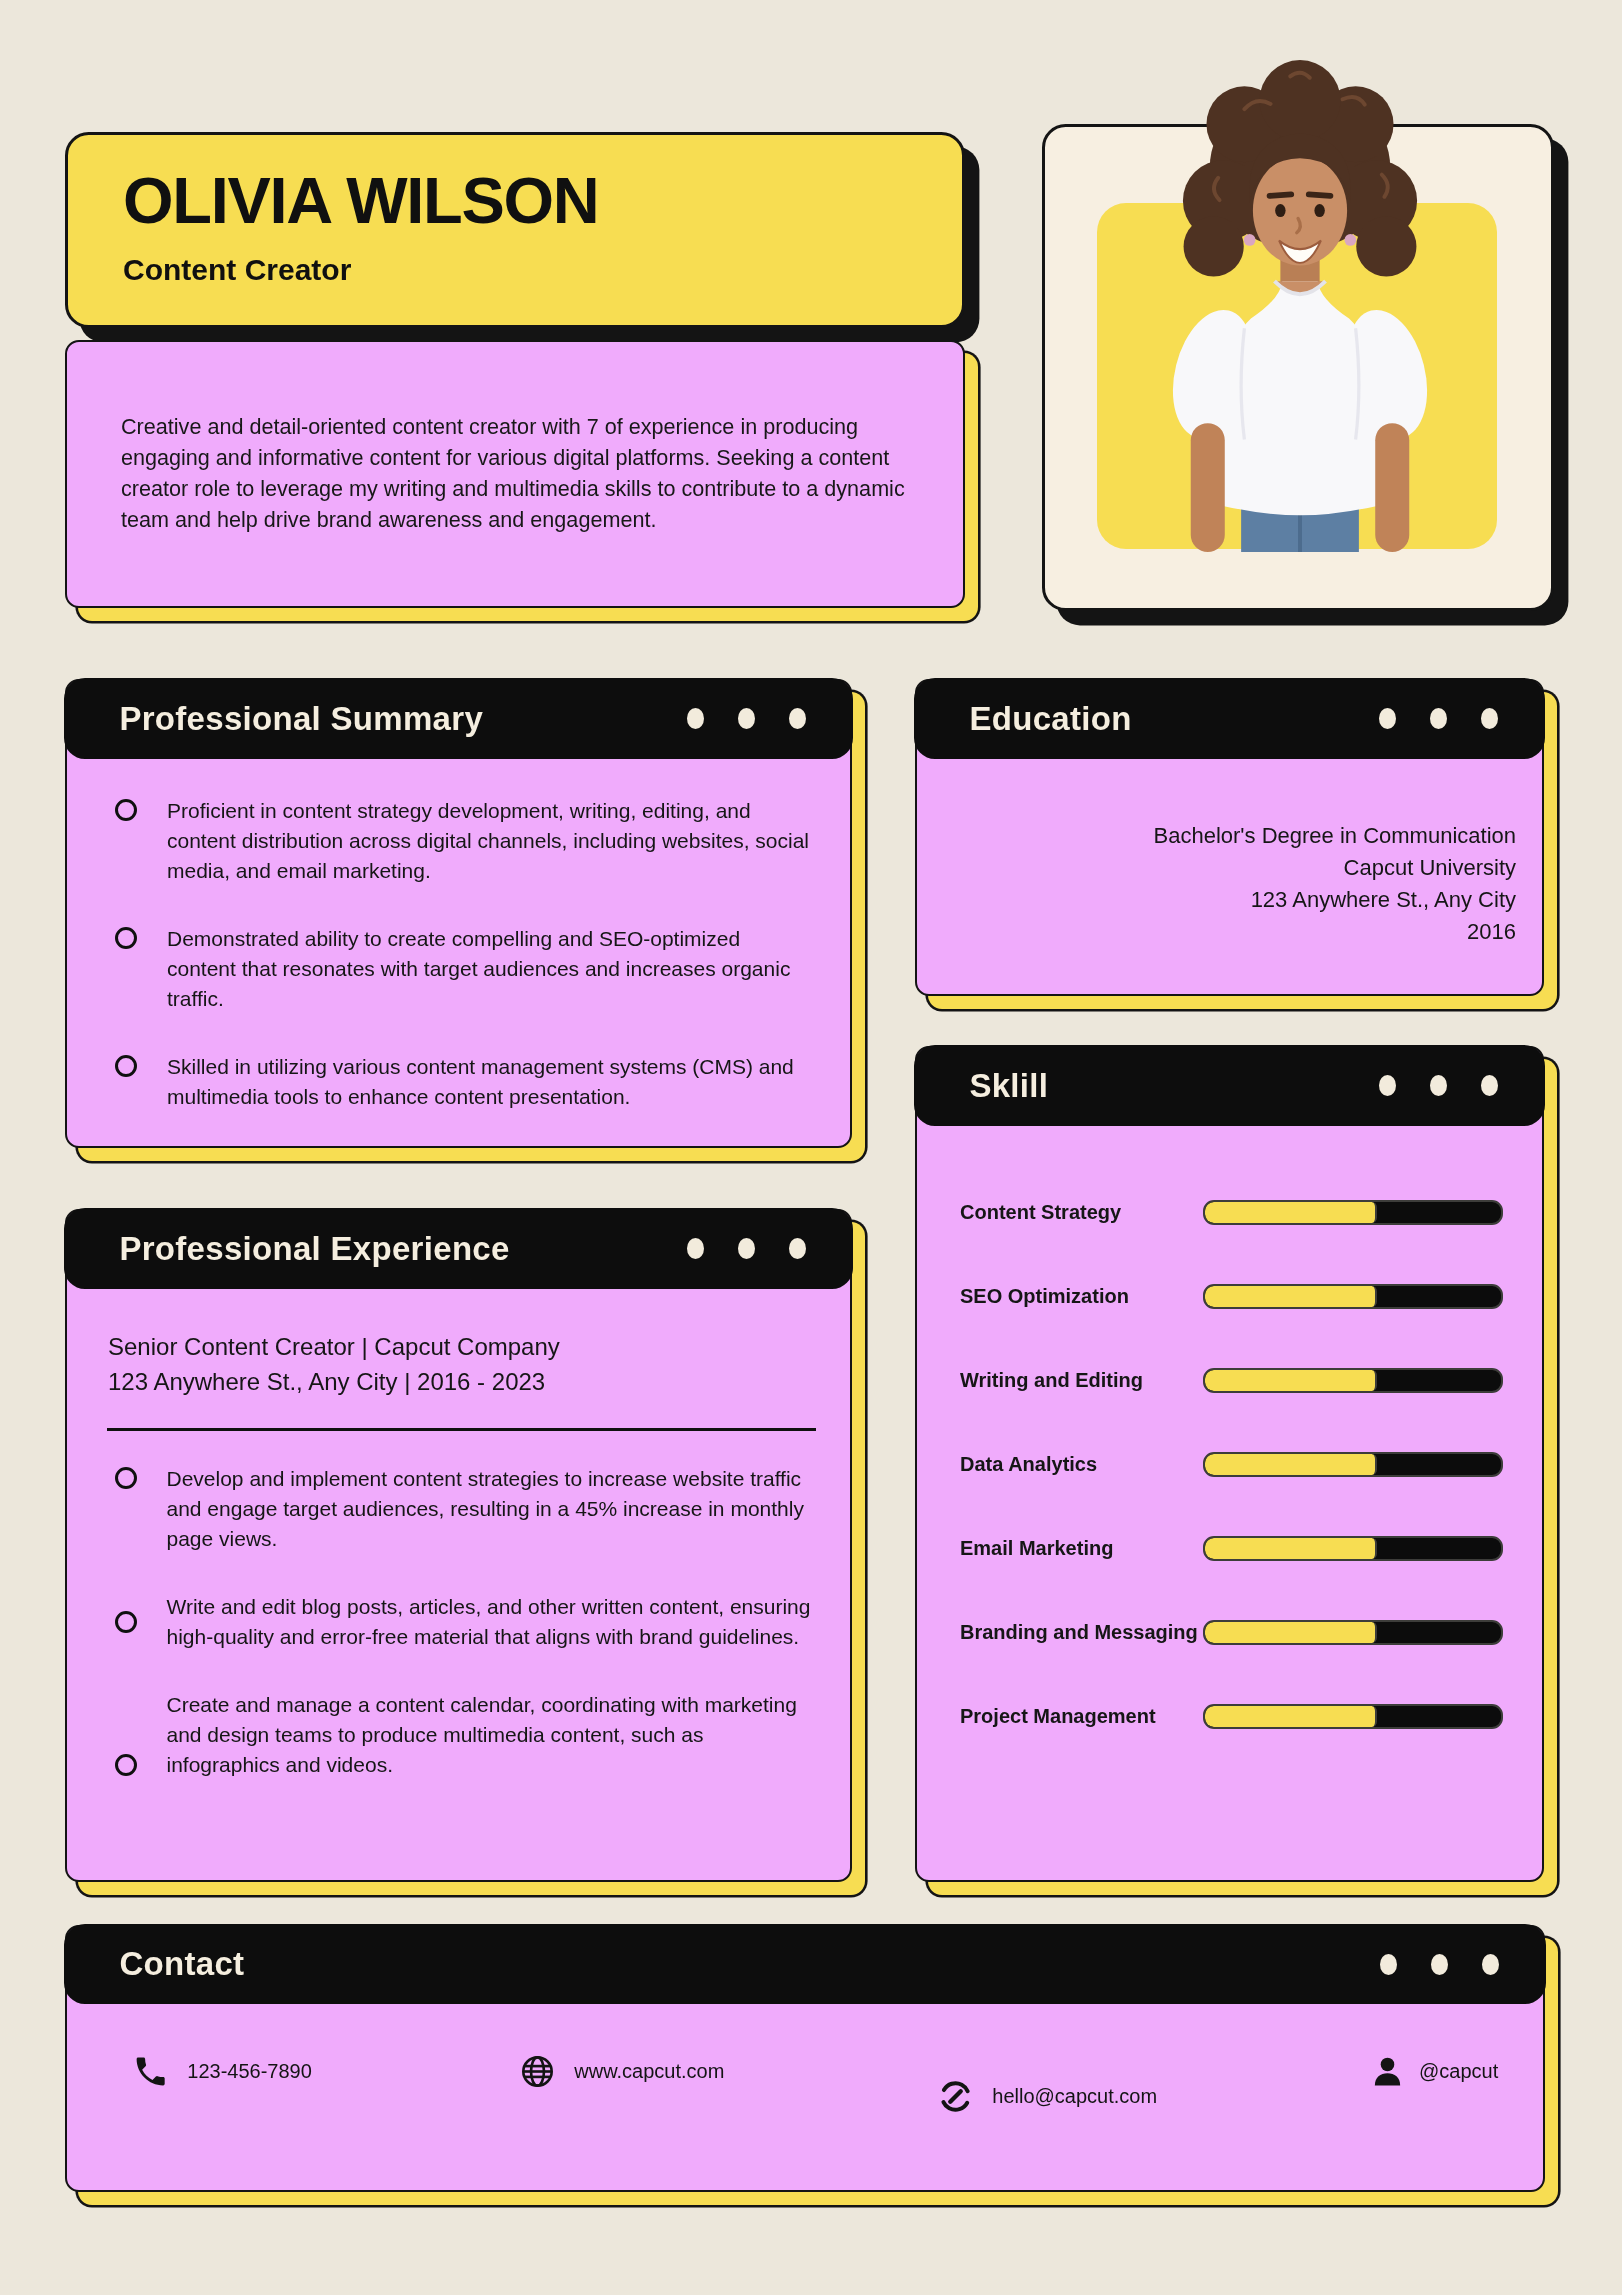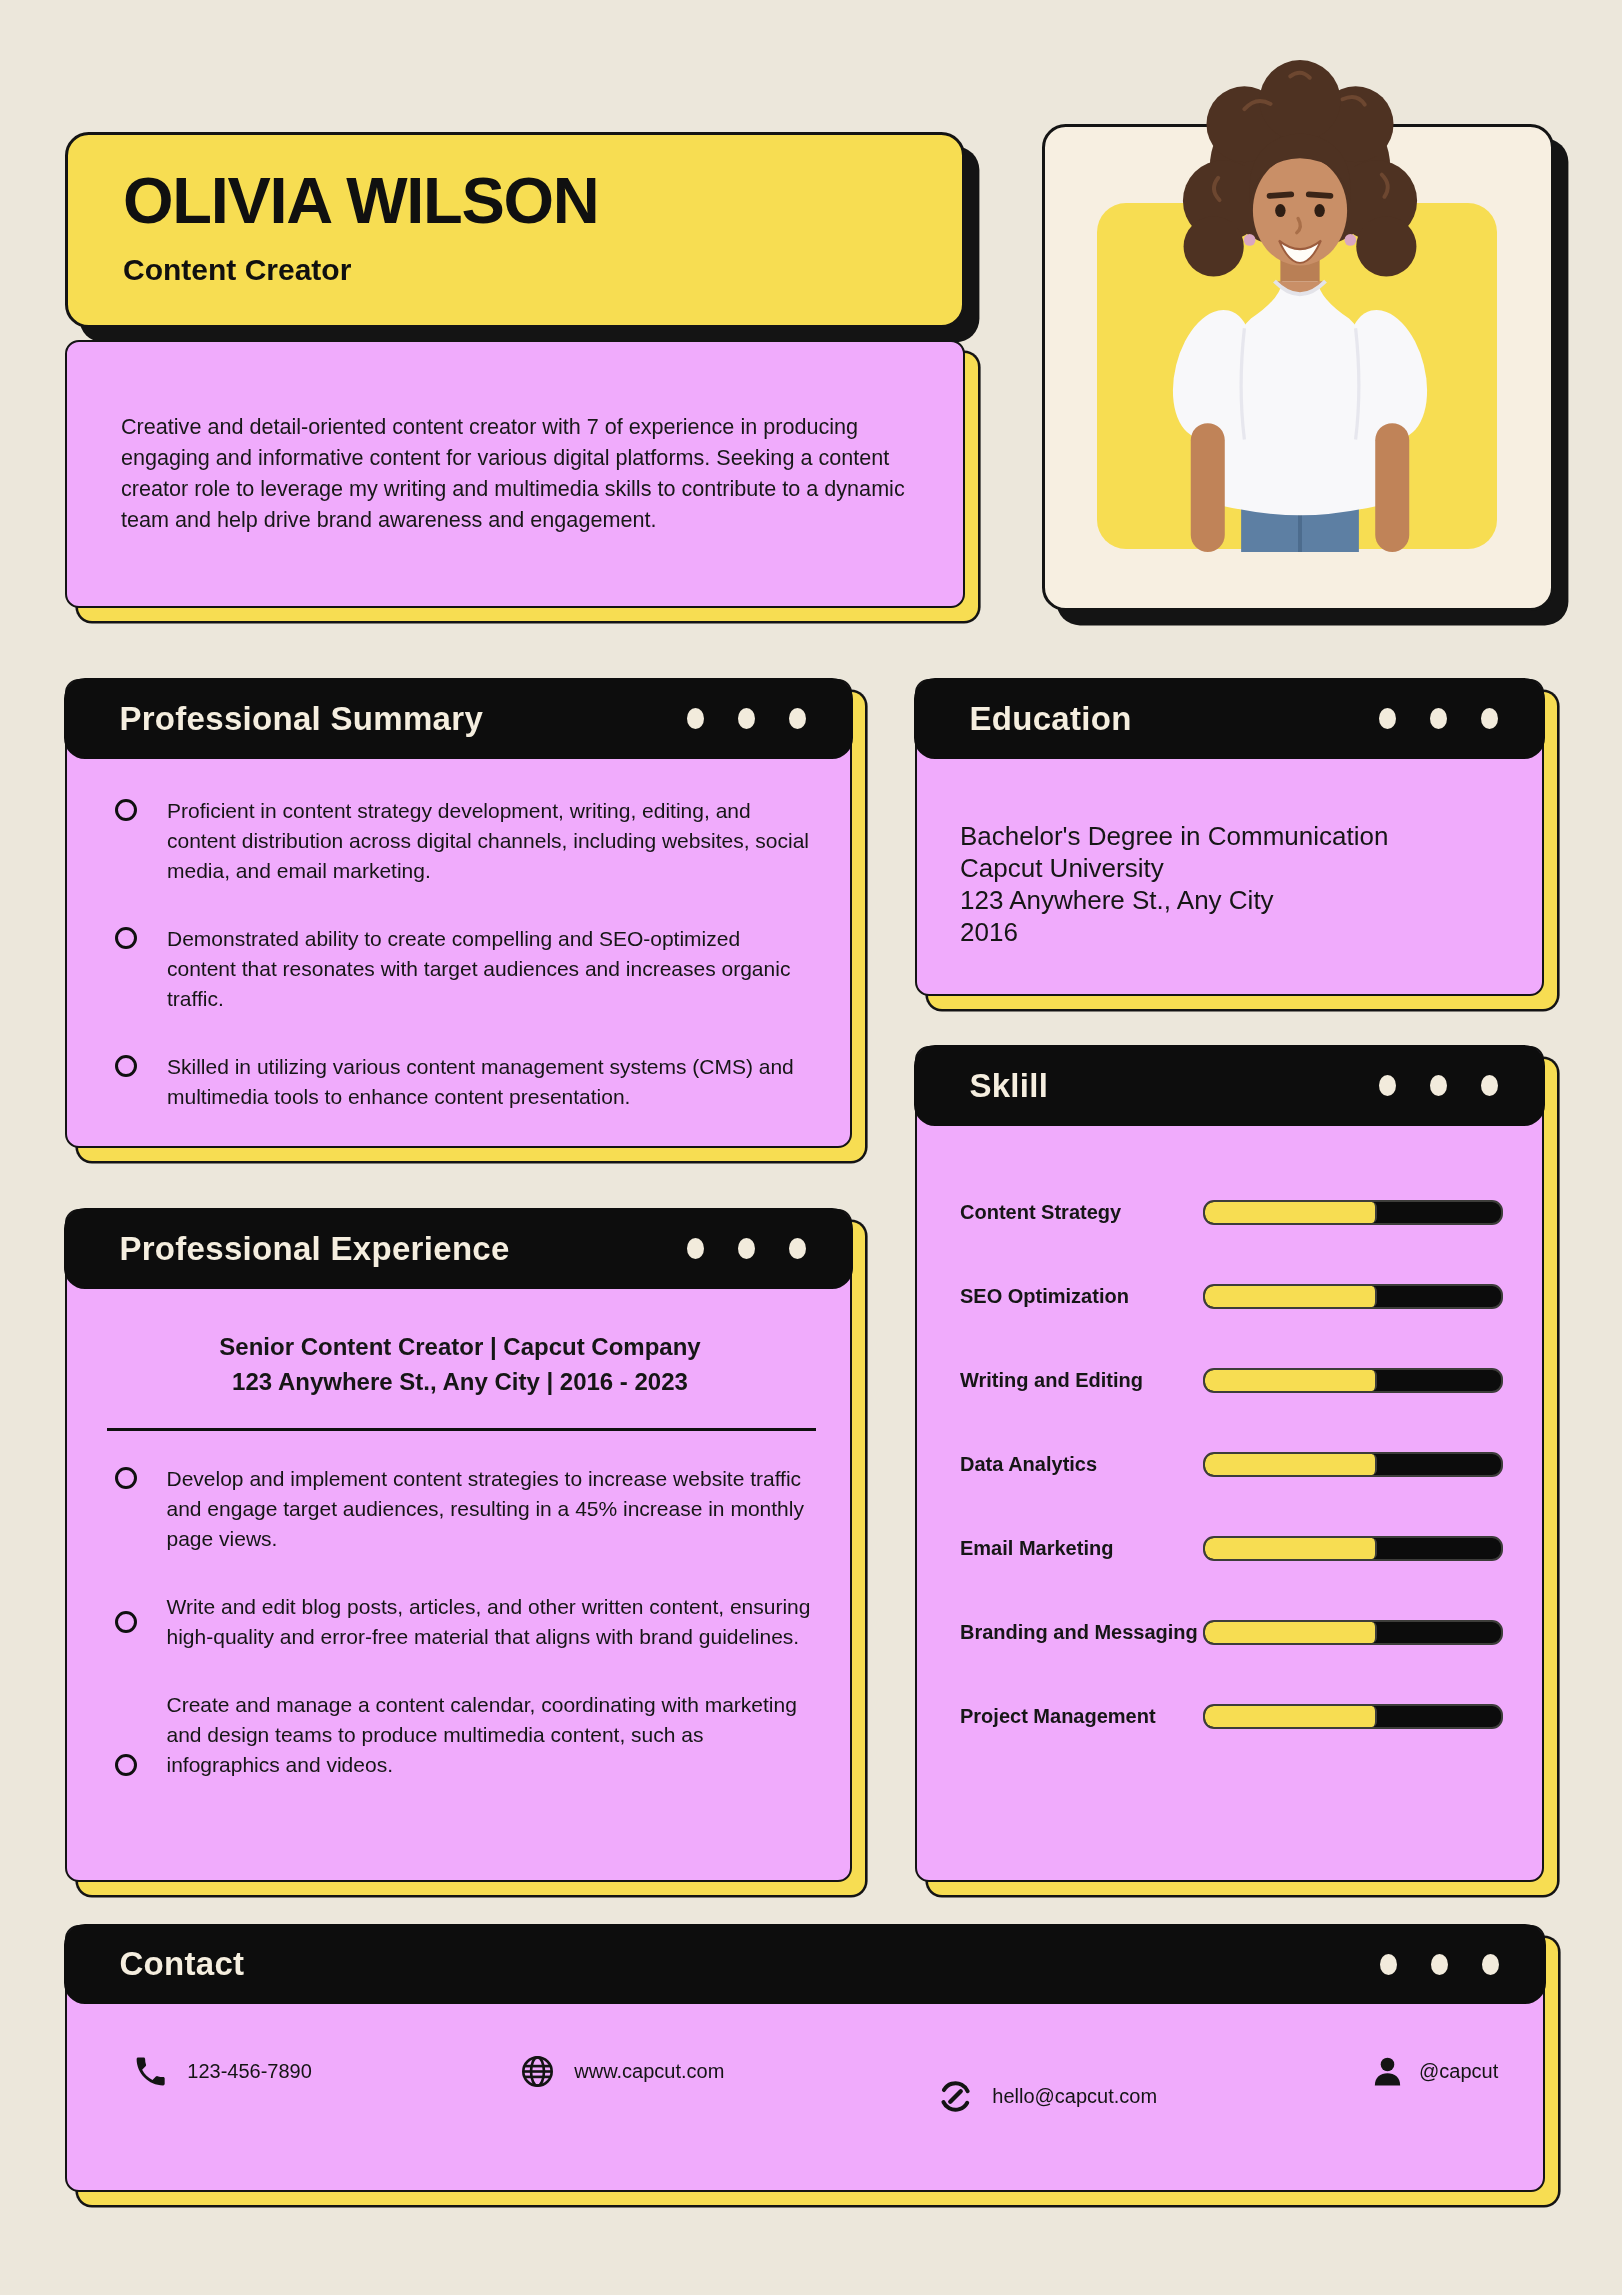--- a/index.html
+++ b/index.html
@@ -38,27 +38,27 @@
 
   
   .bullets { padding:34px 38px 0 48px; }
   .bullet-row { display:flex; gap:30px; margin-bottom:38px; }
   .ring { flex:none; width:22px; height:22px; border:3.3px solid #101010; border-radius:50%; margin-top:2.6px; }
   .bullet-text { font-size:21px; line-height:30px; }
   .bullet-row.mid { align-items:center; } .bullet-row.mid .ring{ margin-top:0; }
   .bullet-row.end { align-items:flex-end; } .bullet-row.end .ring{ margin:0 0 3.9px 0; }
 
   .exp-body { padding:37px 38px 0 41px; }
-  .job-line { font-size:24px; font-weight:bold; line-height:35px;text-align:center; }
+  .job-line { font-size:24px; font-weight:normal; line-height:35px; }
   .exp-hr { height:3.3px; background:#101010; margin:29px -3.9px 0 -1.3px; border:none; }
   .exp-body .bullets { padding:33px 0 0 6.5px; }
 
   
   .edu-body { padding:60px 26px 0 43px; }
-  .edu-line { font-size:26px; line-height:32px; }
+  .edu-line { font-size:22px; line-height:32px;text-align:right; }
 
   
   .skill-body { padding:42px 39px 0 43px; }
   .skill-row { display:flex; align-items:center; height:84px; }
   .skill-label { font-size:20px; font-weight:bold; }
   .skill-bar { margin-left:auto; width:300px; height:25px; background:#0c0c0c;
                border:2.6px solid #3d3d3a; border-radius:11px; overflow:hidden; }
   .skill-fill { height:100%; background:#F7DD52; border-right:2.6px solid #3d3d3a;
                border-radius:8.5px 5.2px 5.2px 8.5px; }
 

